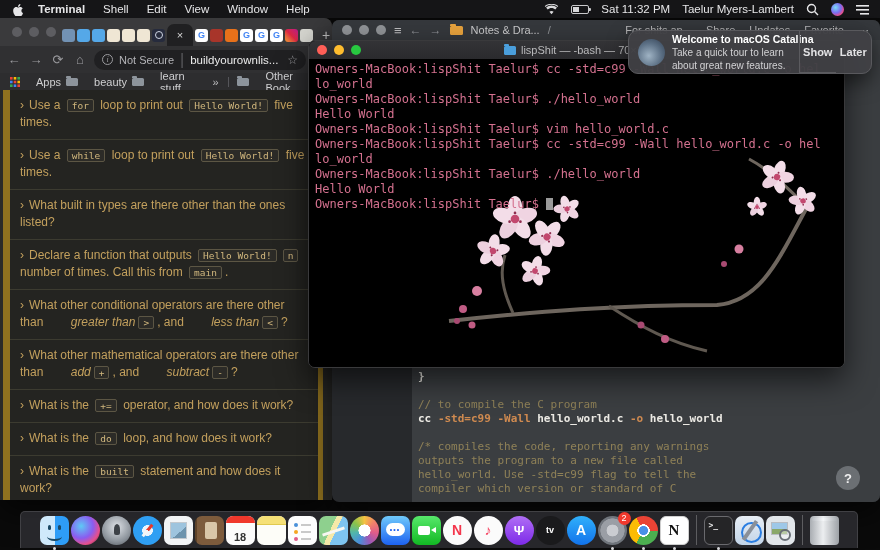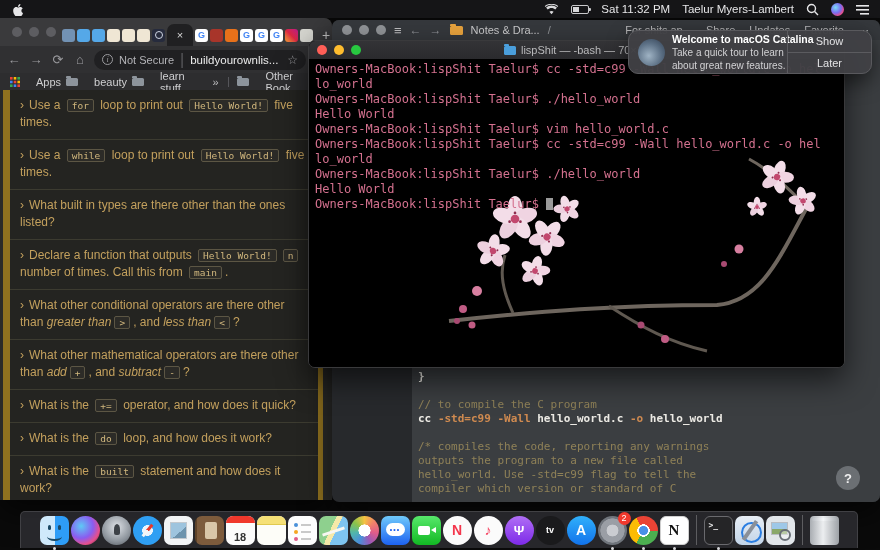--- a/index.html
+++ b/index.html
@@ -64,21 +64,21 @@
   .folder { width:12px; height:8px; background:#8d949c; border-radius:1.5px; position:relative; flex:none; }
   .folder::before { content:''; position:absolute; top:-2px; left:0; width:5px; height:2px; background:#8d949c; border-radius:1px 1px 0 0; }
   .bm-more { color:#bdbdbf; margin-left:6px; }
   .bm-div { width:1px; height:10px; background:#55555a; margin:0 4px; }
   .page { position:absolute; left:0; top:72px; width:332px; height:410px; background:#2a2a28; }
   .qbox { position:absolute; left:3px; top:0; width:320px; height:487px; background:#232220;
     border-left:7px solid #8f711f; border-right:5px solid #8f711f; border-bottom:5px solid #8f711f; overflow:hidden; }
   .q-row { padding:7px 12px 8px 10px; border-bottom:1px solid #3c3b30; background:#242421;
     color:#c3a05d; font-size:12px; line-height:17px; }
   .q-bullet { margin-right:5px; color:#c3a05d; }
-  .q-row em { font-style:italic; }
+  .q-row em { font-style:italic;margin-left:24px; }
   .chip { font-family:"DejaVu Sans Mono", monospace; font-size:9.5px; color:#d2b87e; background:#2c2b27;
     border:1px solid #5c5644; border-radius:2px; padding:0px 4px; margin:0 3px; white-space:nowrap; }
 
   
   .notes { left:332px; top:20px; width:548px; height:482px; background:#27292c; z-index:10; overflow:hidden; }
   .notes-titlebar { height:20px; background:#35383c; display:flex; align-items:center; gap:8px; padding:0 10px;
     color:#c9c9cb; font-size:11px; }
   .notes-titlebar .hamb { font-size:13px; color:#bcbcbe; }
   .notes-titlebar .arr { color:#8f9296; font-size:12px; }
   .mini-folder { width:13px; height:9px; background:#e8a33d; border-radius:1.5px; position:relative; flex:none; }
@@ -115,21 +115,21 @@
   
   .notif { position:absolute; left:628px; top:30px; width:244px; height:44px; background:rgba(64,64,68,.97);
     border:1px solid #59595d; border-radius:10px; z-index:60; display:flex; align-items:stretch;
     box-shadow:0 8px 20px rgba(0,0,0,.5); overflow:hidden; }
   .notif-icon-wrap { display:flex; align-items:center; padding:0 7px 0 9px; }
   .notif-icon { width:27px; height:27px; border-radius:50%;
     background:radial-gradient(circle at 40% 62%, #9fb3c4, #5d7186 52%, #2e3c4e 100%); }
   .notif-texts { flex:1; display:flex; flex-direction:column; justify-content:center; gap:1px; min-width:0; }
   .notif-title { color:#fff; font-size:10.5px; font-weight:bold; white-space:nowrap; }
   .notif-body { color:#d2d2d4; font-size:10px; line-height:13px; }
-  .notif-btns { width:84px; border-left:1px solid #5b5b5f; display:flex; flex-direction:column; }
+  .notif-btns { width:72px; border-left:1px solid #5b5b5f; display:flex; flex-direction:row;font-weight:bold; }
   .notif-btn { flex:1; display:flex; align-items:center; justify-content:center; color:#e3e3e5; font-size:11px; }
   .notif-btn:first-child { border-bottom:1px solid #5b5b5f; }
 
   
   .dock { position:absolute; left:20px; top:511px; width:838px; height:37px; background:rgba(58,58,64,.62);
     border:1px solid rgba(255,255,255,.12); border-bottom:none; border-radius:5px 5px 0 0; z-index:40;
     display:flex; align-items:center; justify-content:center; gap:2px; padding:0 4px; }
   .dock-item { position:relative; width:29px; height:29px; flex:none; }
   .dock-dot { position:absolute; left:50%; bottom:-5px; width:3px; height:3px; margin-left:-1.5px;
     border-radius:50%; background:#d8d8da; }
@@ -290,21 +290,21 @@
     </div>
     <div class="page">
       <div class="qbox">
         <div id="questions">
             <div class="q-row"><span class="q-bullet">›</span><span>Use a </span><code class="chip">for</code><span> loop to print out </span><code class="chip">Hello World!</code><span> five times.</span></div>
             <div class="q-row"><span class="q-bullet">›</span><span>Use a </span><code class="chip">while</code><span> loop to print out </span><code class="chip">Hello World!</code><span> five times.</span></div>
             <div class="q-row"><span class="q-bullet">›</span><span>What built in types are there other than the ones listed?</span></div>
             <div class="q-row"><span class="q-bullet">›</span><span>Declare a function that outputs </span><code class="chip">Hello World!</code><code class="chip">n</code><span> number of times. Call this from </span><code class="chip">main</code><span>.</span></div>
             <div class="q-row"><span class="q-bullet">›</span><span>What other conditional operators are there other than </span><em>greater than</em><code class="chip">&gt;</code><span>, and </span><em>less than</em><code class="chip">&lt;</code><span>?</span></div>
             <div class="q-row"><span class="q-bullet">›</span><span>What other mathematical operators are there other than </span><em>add</em><code class="chip">+</code><span>, and </span><em>subtract</em><code class="chip">-</code><span>?</span></div>
-            <div class="q-row"><span class="q-bullet">›</span><span>What is the </span><code class="chip">+=</code><span> operator, and how does it quick?</span></div>
+            <div class="q-row"><span class="q-bullet">›</span><span>What is the </span><code class="chip">+=</code><span> operator, and how does it work?</span></div>
             <div class="q-row"><span class="q-bullet">›</span><span>What is the </span><code class="chip">do</code><span> loop, and how does it work?</span></div>
             <div class="q-row"><span class="q-bullet">›</span><span>What is the </span><code class="chip">built</code><span> statement and how does it work?</span></div>
           </div>
       </div>
     </div>
   </div>
 
   <div class="win notes">
     <div class="notes-titlebar">
       <div class="lights notes-l">
@@ -397,20 +397,28 @@
       <div class="notif-btn">Later</div>
     </div>
   </div>
 
   <div class="menubar">
     <span class="apple">
       <svg width="12" height="13" viewBox="0 0 12 13">
         <path d="M8.3 1.1c-.6.1-1.3.5-1.7 1-.4.4-.7 1.1-.6 1.7.7 0 1.4-.4 1.8-.9.4-.5.7-1.2.5-1.8zM8.5 4c-1 0-1.8.6-2.3.6-.5 0-1.2-.6-2-.6-1 0-2 .6-2.5 1.6-1.1 1.9-.3 4.7.8 6.2.5.8 1.1 1.6 1.9 1.6.8 0 1.1-.5 2-.5.9 0 1.1.5 2 .5.8 0 1.3-.8 1.8-1.5.6-.9.8-1.7.8-1.8 0 0-1.6-.6-1.6-2.4 0-1.5 1.2-2.2 1.3-2.3C9.9 4.3 8.9 4 8.5 4z" fill="#e6e6e8"></path>
       </svg>
     </span>
+    <div class="menu-left" id="menu-left">
+        <span class="mi app">Terminal</span>
+        <span class="mi">Shell</span>
+        <span class="mi">Edit</span>
+        <span class="mi">View</span>
+        <span class="mi">Window</span>
+        <span class="mi">Help</span>
+      </div>
     <div class="menu-right">
       <svg width="15" height="11" viewBox="0 0 15 11">
         <path d="M7.5 10.3 L9.6 7.7 C9 7.2 8.3 6.9 7.5 6.9 C6.7 6.9 6 7.2 5.4 7.7 Z" fill="#d8d8da"></path>
         <path d="M3.7 5.6 C4.7 4.7 6 4.1 7.5 4.1 C9 4.1 10.3 4.7 11.3 5.6 L12.9 3.6 C11.4 2.3 9.5 1.5 7.5 1.5 C5.5 1.5 3.6 2.3 2.1 3.6 Z" fill="#d8d8da"></path>
         <path d="M0.8 2 C2.6 0.5 5 -0.3 7.5 -0.3 C10 -0.3 12.4 0.5 14.2 2 L13.5 2.9 C11.9 1.6 9.8 0.8 7.5 0.8 C5.2 0.8 3.1 1.6 1.5 2.9 Z" fill="#d8d8da"></path>
       </svg>
       <span class="batt">
           <i></i>
         </span>
       <span>Sat 11:32 PM</span>

